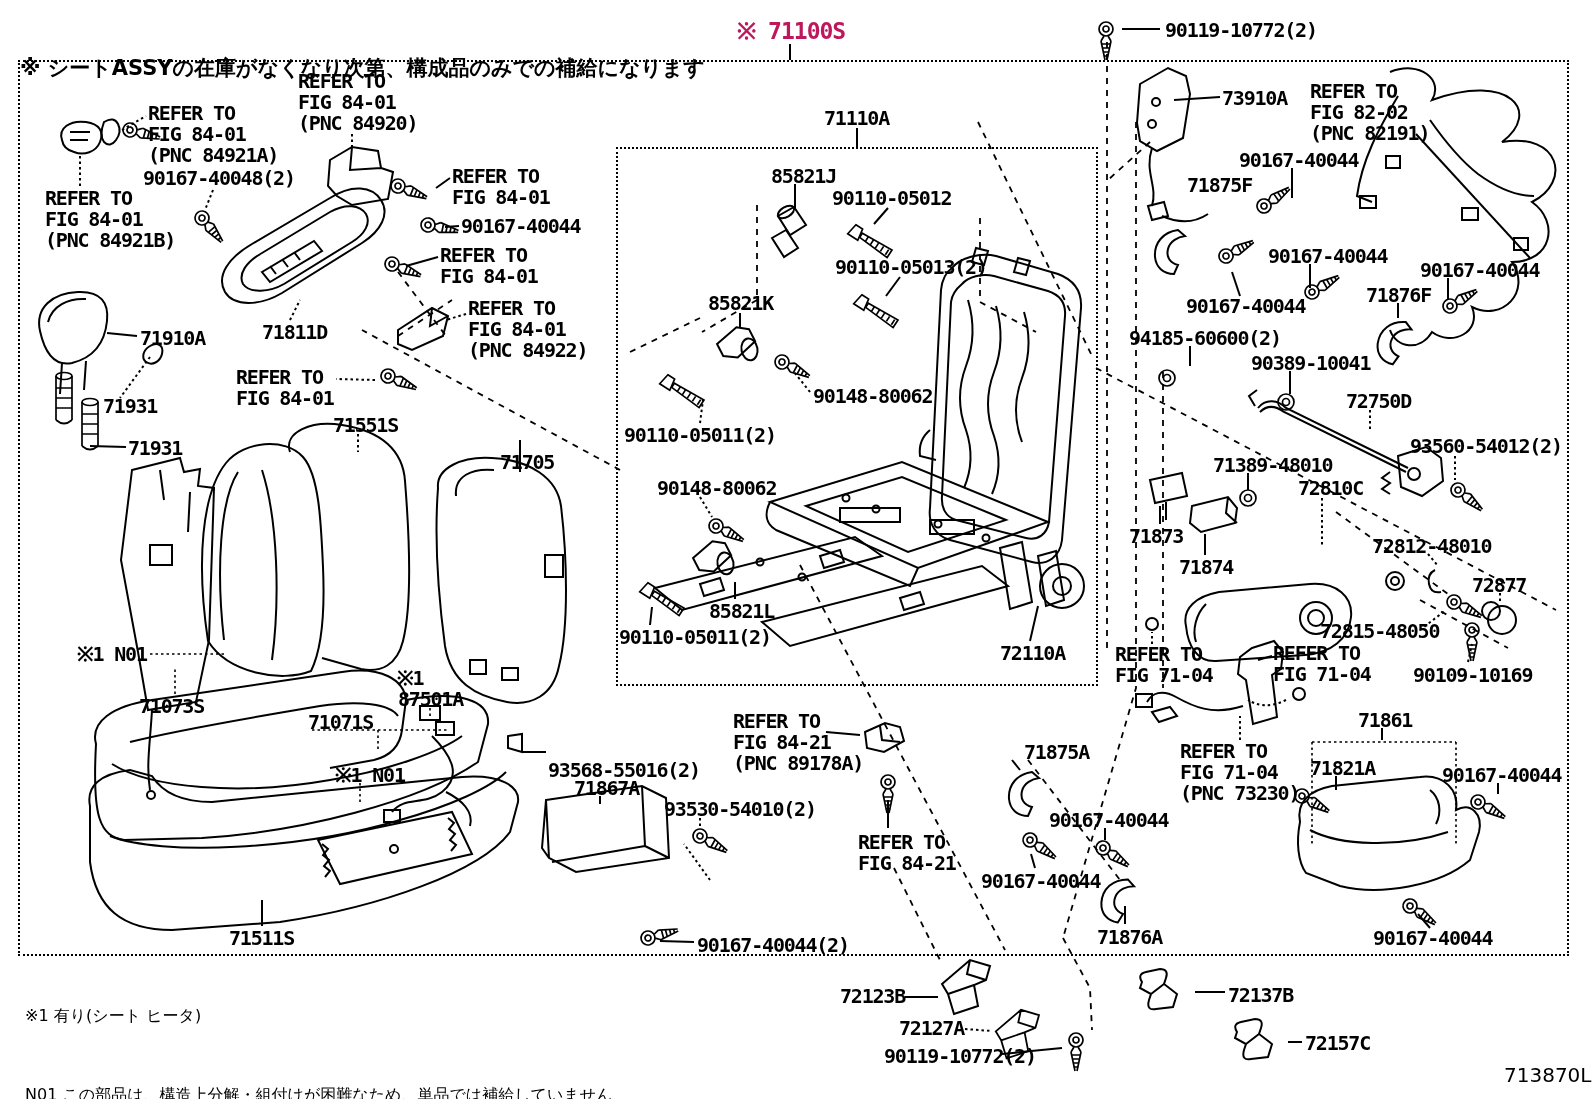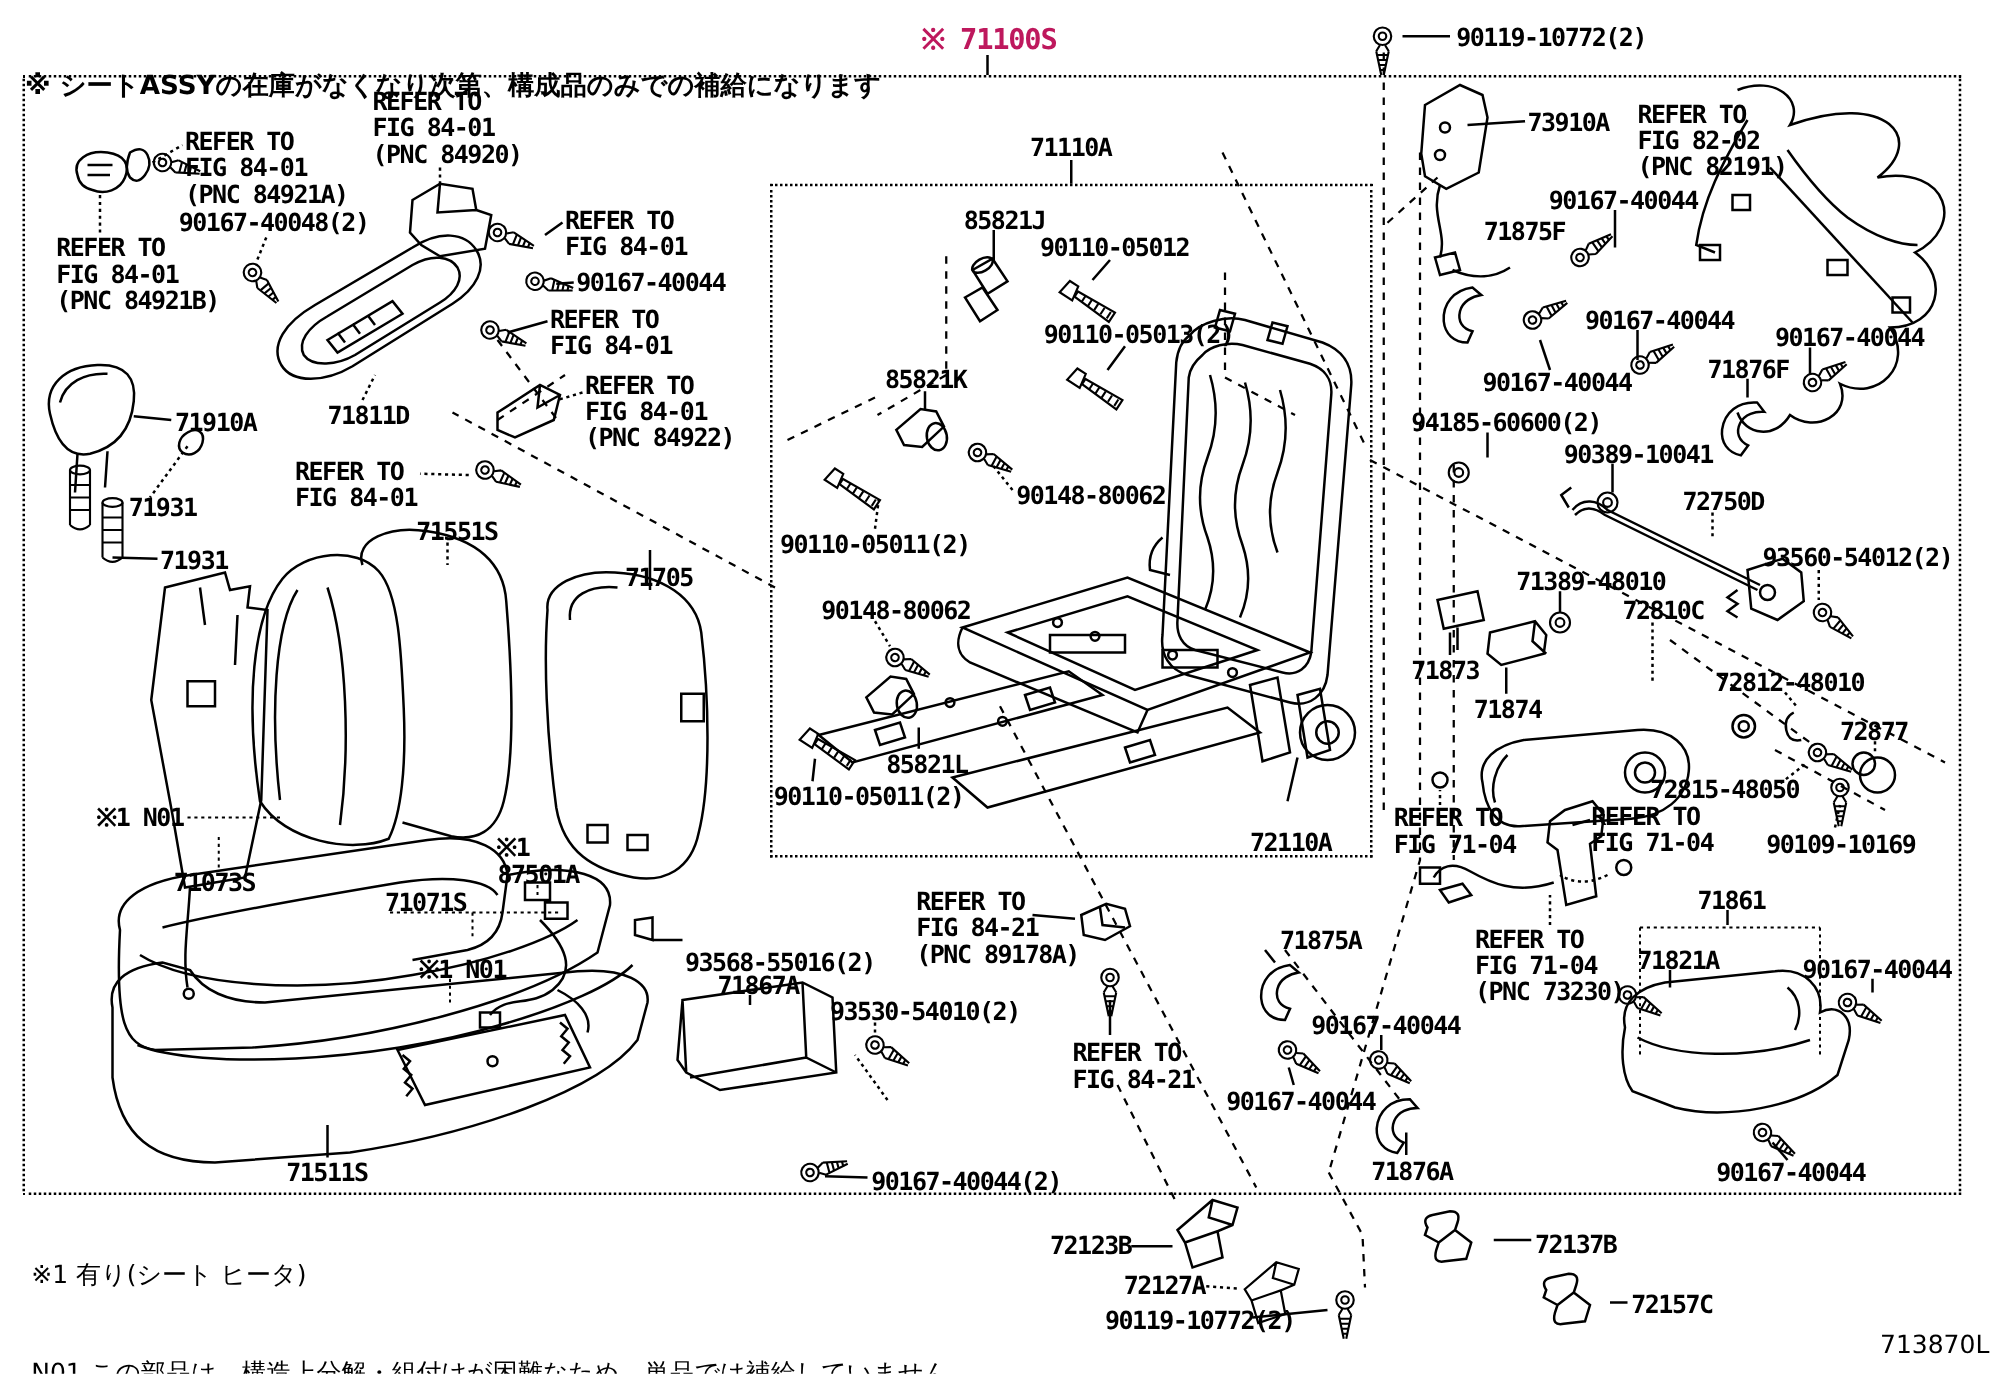--- a/index.html
+++ b/index.html
@@ -6,21 +6,21 @@
   #stage{position:relative;width:1592px;height:1099px;background:#fff;color:#000;}
   .box{position:absolute;border:2px dotted #000;}
   #main-box{left:18px;top:60px;width:1547px;height:892px;}
   #sub-box{left:616px;top:147px;width:478px;height:535px;}
   #art{position:absolute;left:0;top:0;pointer-events:none;}
   .plabel{position:absolute;font:700 20px/21px "DejaVu Sans Mono", monospace;letter-spacing:-1.2px;white-space:pre;color:#000;}
   .jp{font-family:"DejaVu Sans", sans-serif;letter-spacing:0;margin-top:42px;}
   #top-note{position:absolute;left:20px;top:12px;font-size:21px;font-weight:600;color:#000;font-family:"DejaVu Sans",sans-serif;}
   #assembly-code{position:absolute;left:737px;top:14px;font:700 23px "DejaVu Sans Mono",monospace;letter-spacing:-1px;color:#be185d;}
   #fig-code{position:absolute;left:1504px;top:1063px;font:20px "DejaVu Sans",sans-serif;color:#000;}
-  .footnote{position:absolute;left:25px;font-size:20px;color:#000;font-family:"DejaVu Sans",sans-serif;}
+  .footnote{position:absolute;left:25px;font-size:16px;color:#000;font-family:"DejaVu Sans",sans-serif;}
   #fn1{top:1006px;} #fn2{top:1085px;} #fn3{top:1059px;}
 </style>
 </head>
 <body>
 
 <div id="stage">
 
   <div id="main-box" class="box"></div>
   <div id="sub-box" class="box"></div>
 
@@ -413,21 +413,21 @@
       <div class="plabel" style="left: 824px; top: 108px;">71110A</div>
       <div class="plabel" style="left: 771px; top: 166px;">85821J</div>
       <div class="plabel" style="left: 832px; top: 188px;">90110-05012</div>
       <div class="plabel" style="left: 835px; top: 257px;">90110-05013(2)</div>
       <div class="plabel" style="left: 708px; top: 293px;">85821K</div>
       <div class="plabel" style="left: 813px; top: 386px;">90148-80062</div>
       <div class="plabel" style="left: 624px; top: 425px;">90110-05011(2)</div>
       <div class="plabel" style="left: 657px; top: 478px;">90148-80062</div>
       <div class="plabel" style="left: 709px; top: 601px;">85821L</div>
       <div class="plabel" style="left: 619px; top: 627px;">90110-05011(2)</div>
-      <div class="plabel" style="left: 1000px; top: 643px; margin-top: 21px;">72110A</div>
+      <div class="plabel" style="left: 1000px; top: 643px;">72110A</div>
       <div class="plabel" style="left: 548px; top: 744px; margin-top: 16px;">93568-55016(2)</div>
       <div class="plabel" style="left: 574px; top: 778px;">71867A</div>
       <div class="plabel" style="left: 664px; top: 799px;">93530-54010(2)</div>
       <div class="plabel" style="left: 733px; top: 711px;">REFER TO
 FIG 84-21
 (PNC 89178A)</div>
       <div class="plabel" style="left: 858px; top: 832px;">REFER TO
 FIG 84-21</div>
       <div class="plabel" style="left: 697px; top: 935px;">90167-40044(2)</div>
       <div class="plabel" style="left: 1024px; top: 742px; text-align: center;">71875A</div>

